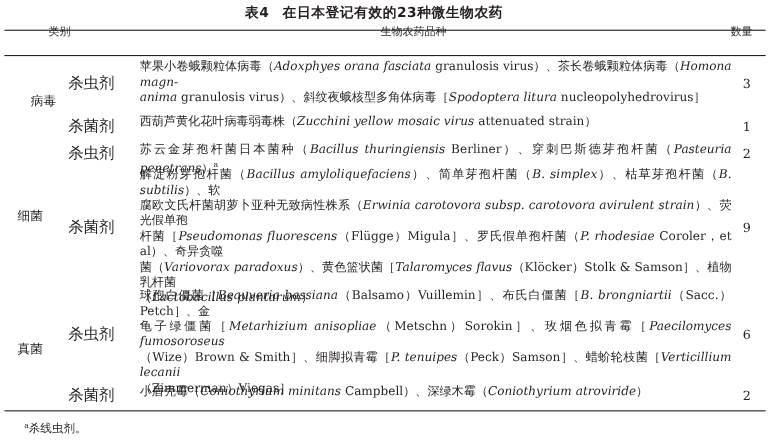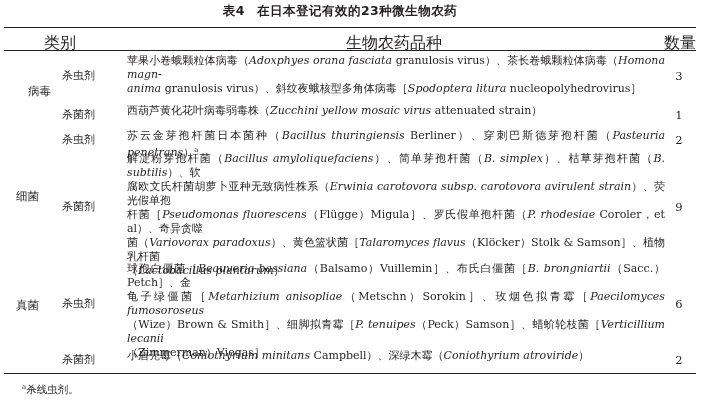--- a/index.html
+++ b/index.html
@@ -4,24 +4,24 @@
 <style>
   html, body { margin:0; padding:0; background:#ffffff; }
   body { width:701px; height:402px; position:relative; overflow:hidden;
          font-family:"DejaVu Serif", serif; color:#231f20; }
   .title { position:absolute; top:3px; left:0; width:680px; text-align:center;
            font-family:"DejaVu Sans", sans-serif; font-weight:bold; font-size:12.5px; letter-spacing:0.5px; }
   .title .num { margin-right:12px; }
   .rule-top { position:absolute; left:4px; width:692px; top:27px; height:0; border-top:1.3px solid #231f20; }
   .rule-mid { position:absolute; left:4px; width:692px; top:50px; height:0; border-top:0.8px solid #231f20; }
   .rule-bot { position:absolute; left:4px; width:692px; top:373px; height:0; border-top:1.3px solid #231f20; }
-  .hdr { position:absolute; top:33px; font-size:16px;font-family:Liberation Serif, serif; }
+  .hdr { position:absolute; top:22px; font-size:10px;font-family:Liberation Serif, serif; }
   .cell { position:absolute; font-size:11px; line-height:22px; }
   .cat { font-size:11.5px; }
-  .sub { font-size:11px;text-align:right; }
+  .sub { font-size:14px;text-align:right; }
   .content { left:127px; width:538px; font-size:11px; line-height:14px; text-align:justify; }
   .cnt { left:672px; width:14px; text-align:center; font-size:11.5px; }
   i { font-style:italic; }
   .note { position:absolute; left:22px; top:383px; font-size:10.5px; }
   sup { font-size:7px; vertical-align:4px; }
 </style>
 </head>
 <body>
 
 <div class="title">
@@ -53,21 +53,21 @@
 </div>
 <div class="cell cnt" style="top:129px">2</div>
 
 <div class="cell cat" style="left:16px;top:185px">细菌</div>
 <div class="cell sub" style="left:62px;top:196px">杀菌剂</div>
 <div class="cell content" style="top:152px">
   解淀粉芽孢杆菌（<i>Bacillus amyloliquefaciens</i>）、简单芽孢杆菌（<i>B. simplex</i>）、枯草芽孢杆菌（<i>B. subtilis</i>）、软<br>腐欧文氏杆菌胡萝卜亚种无致病性株系（<i>Erwinia carotovora subsp. carotovora avirulent strain</i>）、荧光假单孢<br>杆菌［<i>Pseudomonas fluorescens</i>（Flügge）Migula］、罗氏假单孢杆菌（<i>P. rhodesiae</i> Coroler，et al）、奇异贪噬<br>菌（<i>Variovorax paradoxus</i>）、黄色篮状菌［<i>Talaromyces flavus</i>（Klöcker）Stolk &amp; Samson］、植物乳杆菌<br>（<i>Lactobacillus plantarum</i>）
 </div>
 <div class="cell cnt" style="top:196px">9</div>
 
-<div class="cell cat" style="left:16px;top:294px">真菌</div>
+<div class="cell cat" style="left:16px;top:306px">真菌</div>
 <div class="cell sub" style="left:62px;top:293px">杀虫剂</div>
 <div class="cell content" style="top:262px">
   球孢白僵菌［<i>Beauveria bassiana</i>（Balsamo）Vuillemin］、布氏白僵菌［<i>B. brongniartii</i>（Sacc.）Petch］、金<br>龟子绿僵菌［<i>Metarhizium anisopliae</i>（Metschn）Sorokin］、玫烟色拟青霉［<i>Paecilomyces fumosoroseus</i><br>（Wize）Brown &amp; Smith］、细脚拟青霉［<i>P. tenuipes</i>（Peck）Samson］、蜡蚧轮枝菌［<i>Verticillium lecanii</i><br>（Zimmerman）Viegas］
 </div>
 <div class="cell cnt" style="top:293px">6</div>
 
 <div class="cell sub" style="left:62px;top:349px">杀菌剂</div>
 <div class="cell content" style="top:349px">
   小盾壳霉（<i>Coniothyrium minitans</i> Campbell）、深绿木霉（<i>Coniothyrium atroviride</i>）
 </div>

